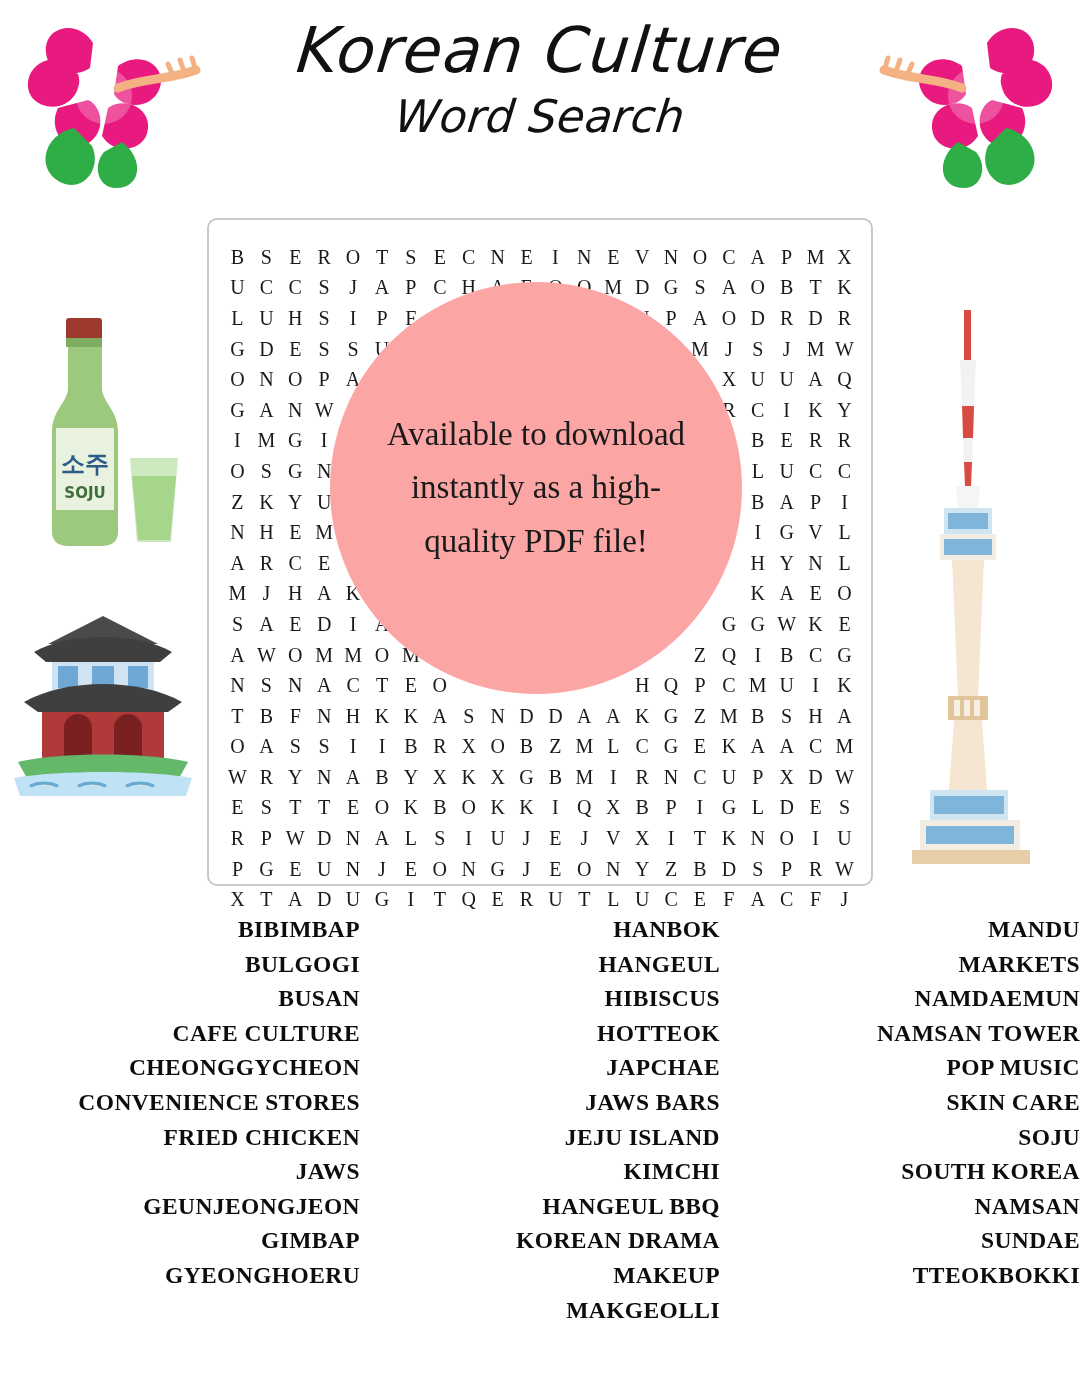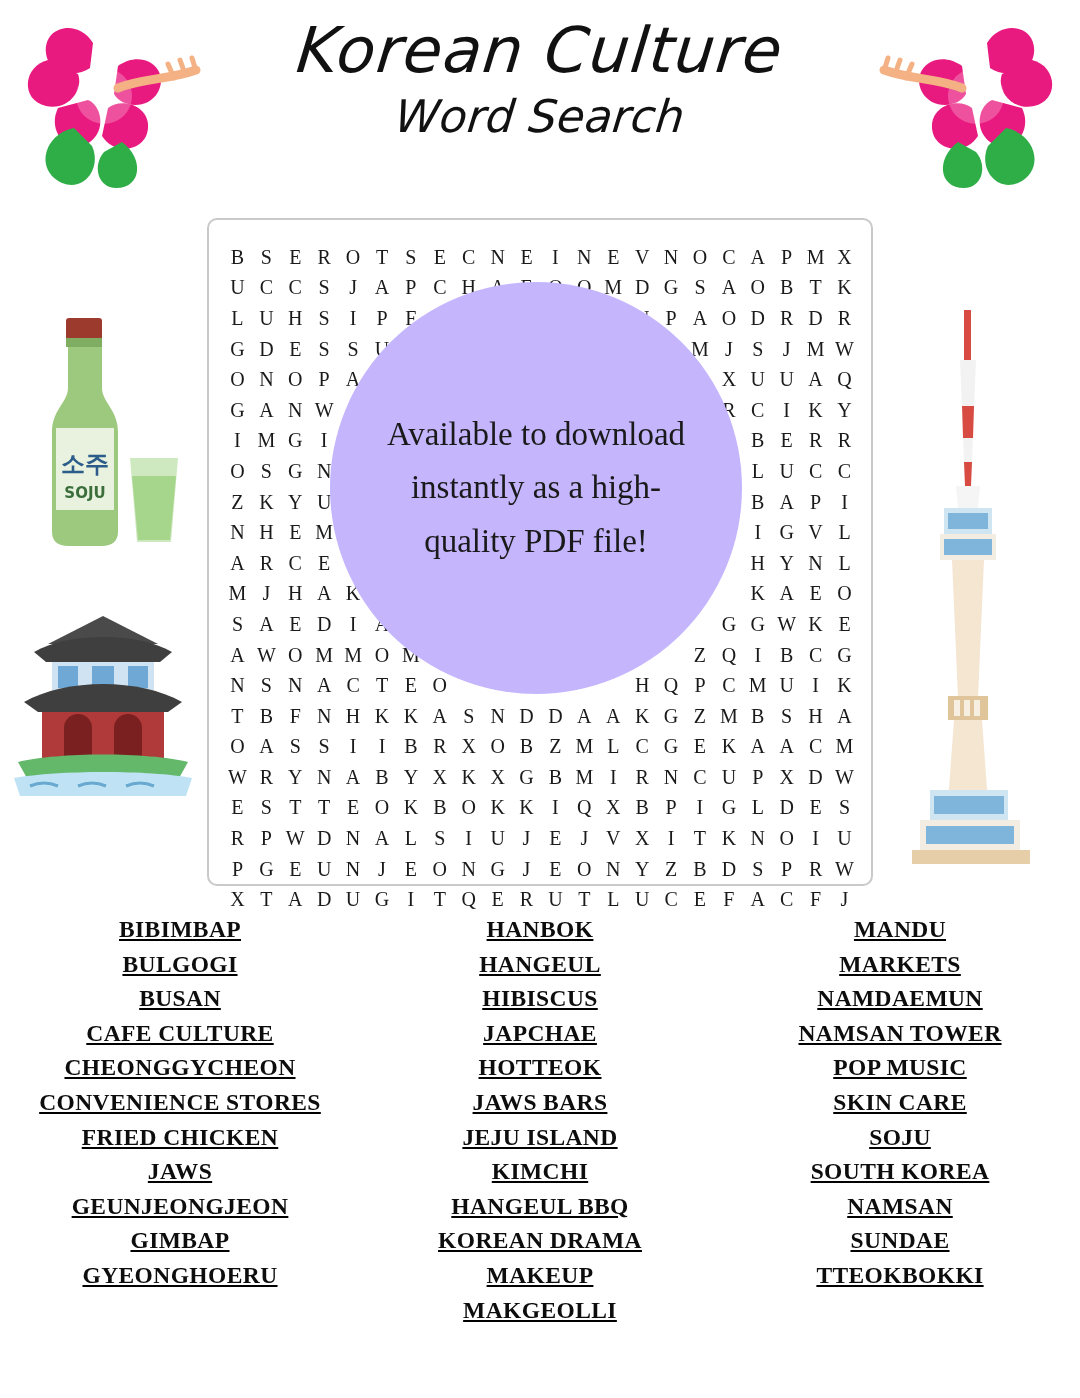--- a/index.html
+++ b/index.html
@@ -98,21 +98,21 @@
   }
 
   
   .sticker {
     position: absolute;
     left: 330px;
     top: 282px;
     width: 412px;
     height: 412px;
     border-radius: 50%;
-    background: #c4b5fd;
+    background: #fca5a5;
     display: flex;
     align-items: center;
     justify-content: center;
     text-align: center;
     z-index: 5;
   }
   .sticker-text {
     font-family: "Liberation Serif", serif;
     font-size: 33px;
     line-height: 1.62;
@@ -123,22 +123,21 @@
   
   .word-lists {
     position: absolute;
     left: 0;
     top: 912px;
     width: 1080px;
     display: flex;
   }
   .word-col {
     flex: 1;
-    text-align: center;
-    text-decoration: underline;
+    text-align: right;
   }
   .word-col.col1 { padding-right: 0px; }
   .word {
     font-family: "Liberation Serif", serif;
     font-weight: bold;
     font-size: 23.5px;
     color: #0d0d0d;
     line-height: 34.6px;
     letter-spacing: 0.4px;
     white-space: nowrap;
@@ -784,22 +783,22 @@
       <div class="word">FRIED CHICKEN</div>
       <div class="word">JAWS</div>
       <div class="word">GEUNJEONGJEON</div>
       <div class="word">GIMBAP</div>
       <div class="word">GYEONGHOERU</div>
     </div>
   <div class="word-col col2" id="wordcol2">
       <div class="word">HANBOK</div>
       <div class="word">HANGEUL</div>
       <div class="word">HIBISCUS</div>
+      <div class="word">HOTTEOK</div>
       <div class="word">JAPCHAE</div>
-      <div class="word">HOTTEOK</div>
       <div class="word">JAWS BARS</div>
       <div class="word">JEJU ISLAND</div>
       <div class="word">KIMCHI</div>
       <div class="word">HANGEUL BBQ</div>
       <div class="word">KOREAN DRAMA</div>
       <div class="word">MAKEUP</div>
       <div class="word">MAKGEOLLI</div>
     </div>
   <div class="word-col col3" id="wordcol3">
       <div class="word">MANDU</div>

